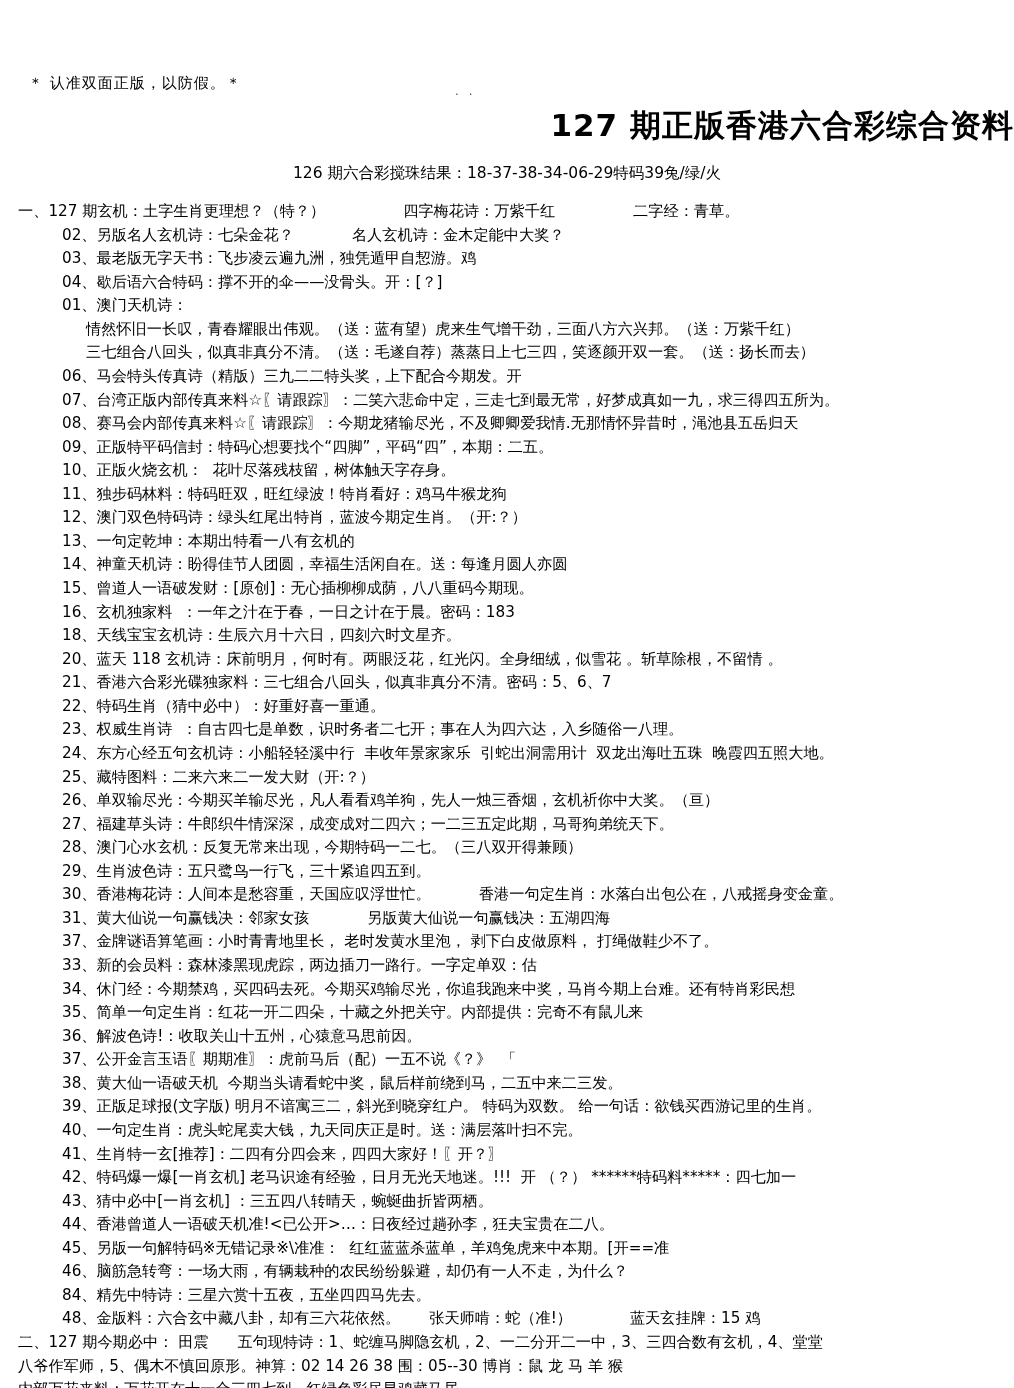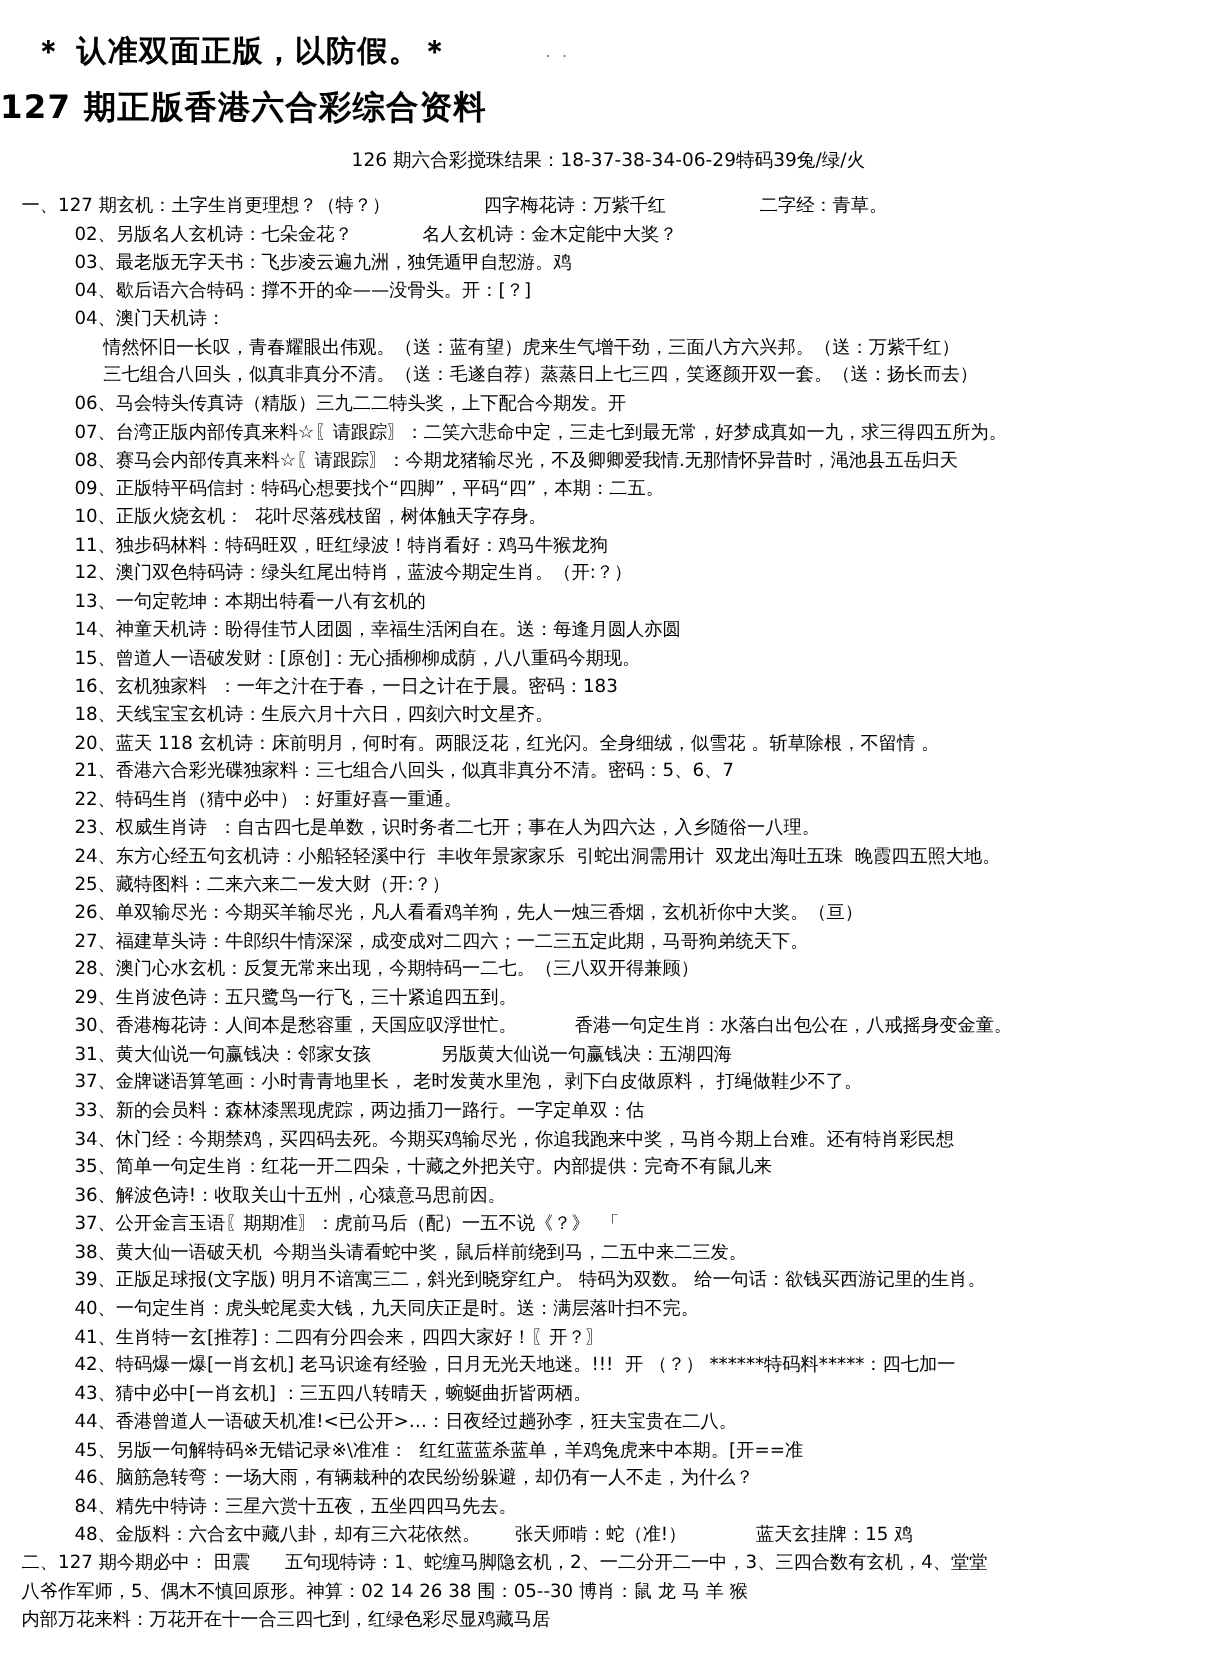--- a/index.html
+++ b/index.html
@@ -14,36 +14,37 @@
     color: #000000;
   }
   .page {
     position: relative;
     width: 1014px;
     min-height: 1388px;
     padding: 0;
     box-sizing: border-box;
   }
   .topline {
-    font-size: 25px;
-    font-weight: bold;
+    font-size: 15px;
+    font-weight: normal;
     padding: 26px 0 0 28px;
     letter-spacing: 1px;
+    margin-top: 48px;
   }
   .topdots {
     position: absolute;
     left: 455px;
     top: 40px;
     font-size: 12px;
     color: #555;
     letter-spacing: 3px;
   }
   .title {
-    text-align: left;
-    font-size: 27px;
+    text-align: right;
+    font-size: 31px;
     font-weight: bold;
     margin: 12px 0 0 0;
     letter-spacing: 1px;
   }
   .subtitle {
     text-align: center;
     font-size: 15.5px;
     margin: 16px 0 0 0;
     font-weight: normal;
   }
@@ -86,21 +87,21 @@
   <div class="title">127 期正版香港六合彩综合资料</div>
   <div class="subtitle">126 期六合彩搅珠结果：18-37-38-34-06-29特码39兔/绿/火</div>
 
   <div class="content">
 
     <div class="row noindent sec-head"><span>一、127 期玄机：土字生肖更理想？（特？）</span><span style="display:inline-block;width:78px"></span><span>四字梅花诗：万紫千红</span><span style="display:inline-block;width:78px"></span><span>二字经：青草。</span></div>
 
     <div class="row indent">02、另版名人玄机诗：七朵金花？            名人玄机诗：金木定能中大奖？</div>
     <div class="row indent">03、最老版无字天书：飞步凌云遍九洲，独凭遁甲自恝游。鸡</div>
     <div class="row indent">04、歇后语六合特码：撑不开的伞——没骨头。开：[？]</div>
-    <div class="row indent">04、澳门天机诗：</div>
+    <div class="row indent">01、澳门天机诗：</div>
     <div class="row indent2">情然怀旧一长叹，青春耀眼出伟观。（送：蓝有望）虎来生气增干劲，三面八方六兴邦。（送：万紫千红）</div>
     <div class="row indent2">三七组合八回头，似真非真分不清。（送：毛遂自荐）蒸蒸日上七三四，笑逐颜开双一套。（送：扬长而去）</div>
     <div class="row indent">06、马会特头传真诗（精版）三九二二特头奖，上下配合今期发。开</div>
     <div class="row indent">07、台湾正版内部传真来料☆〖请跟踪〗：二笑六悲命中定，三走七到最无常，好梦成真如一九，求三得四五所为。</div>
     <div class="row indent">08、赛马会内部传真来料☆〖请跟踪〗：今期龙猪输尽光，不及卿卿爱我情.无那情怀异昔时，渑池县五岳归天</div>
     <div class="row indent">09、正版特平码信封：特码心想要找个“四脚”，平码“四”，本期：二五。</div>
     <div class="row indent">10、正版火烧玄机：  花叶尽落残枝留，树体触天字存身。</div>
     <div class="row indent">11、独步码林料：特码旺双，旺红绿波！特肖看好：鸡马牛猴龙狗</div>
     <div class="row indent">12、澳门双色特码诗：绿头红尾出特肖，蓝波今期定生肖。（开:？）</div>
     <div class="row indent">13、一句定乾坤：本期出特看一八有玄机的</div>

